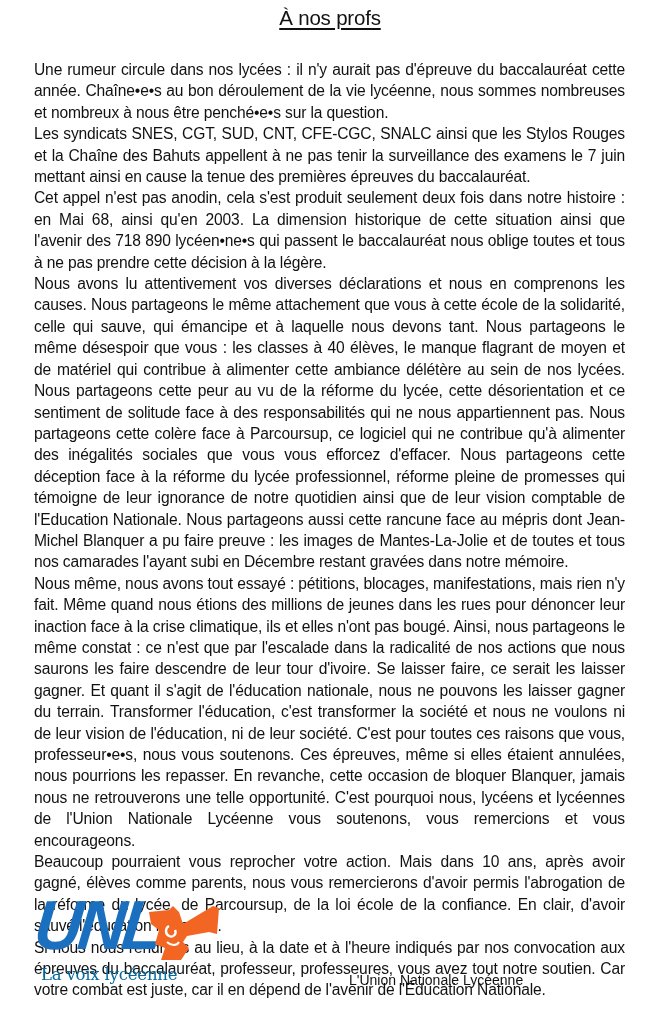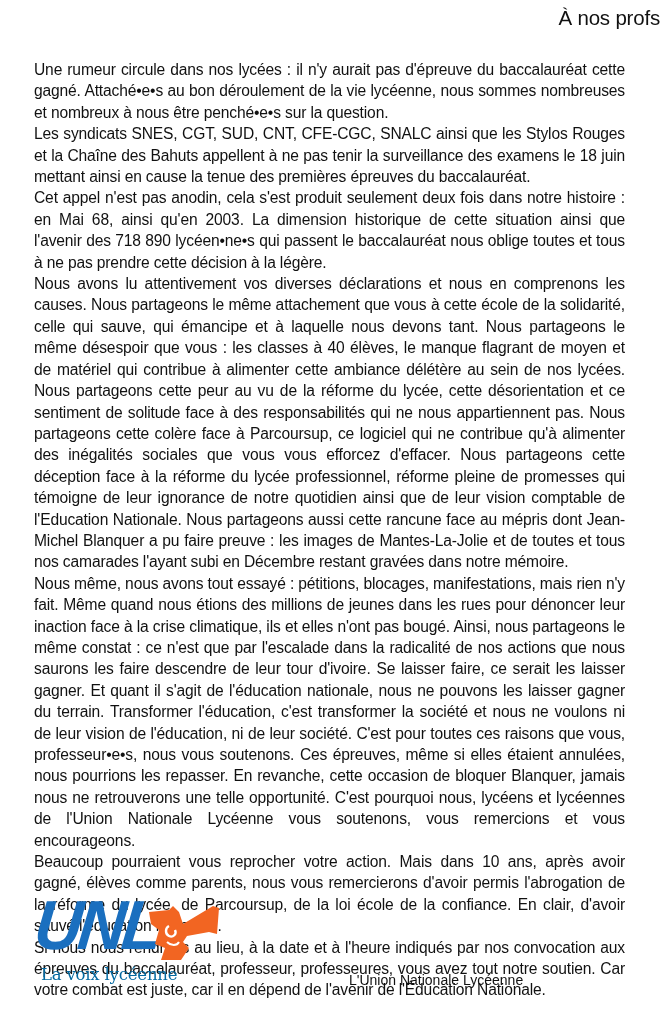--- a/index.html
+++ b/index.html
@@ -1,19 +1,19 @@
 <!DOCTYPE html>
 <html><head>
 <meta charset="utf-8">
 <style>
   html, body { margin: 0; padding: 0; background: #ffffff; }
   body { width: 660px; height: 1024px; position: relative; overflow: hidden; font-family: "Liberation Sans", sans-serif; color: #111111; }
   .title {
-    position: absolute; top: 6px; left: 0; width: 660px; text-align: right;
-    font-size: 20.5px; text-underline-offset: 3px; letter-spacing: -0.2px;
+    position: absolute; top: 6px; left: 0; width: 660px; text-align: center;
+    font-size: 20.5px; text-decoration: underline; text-underline-offset: 3px; letter-spacing: -0.2px;
   }
   .body-text {
     position: absolute; top: 59px; left: 34px; width: 591px;
     font-size: 15.6px; line-height: 21.4px; text-align: justify; letter-spacing: -0.15px;
   }
   .body-text p { margin: 0; }
   .logo { position: absolute; left: 35px; top: 898px; width: 190px; height: 95px; }
   .logo-unl {
     position: absolute; left: 0; top: -6px; font-family: "Liberation Sans", sans-serif;
     font-weight: bold; font-style: italic; font-size: 66px; color: #1a6fbf; letter-spacing: -4px;
@@ -25,22 +25,22 @@
     font-size: 16.5px; color: #0369a1; white-space: nowrap; letter-spacing: -0.2px;
   }
   .signature { position: absolute; left: 349px; top: 972px; font-size: 14px; color: #111; }
 </style>
 </head>
 <body>
 
 <div class="title">À nos profs</div>
 
 <div class="body-text">
-  <p>Une rumeur circule dans nos lycées : il n'y aurait pas d'épreuve du baccalauréat cette gagné. Attaché•e•s au bon déroulement de la vie lycéenne, nous sommes nombreuses et nombreux à nous être penché•e•s sur la question.</p>
-  <p>Les syndicats SNES, CGT, SUD, CNT, CFE-CGC, SNALC ainsi que les Stylos Rouges et la Chaîne des Bahuts appellent à ne pas tenir la surveillance des examens le 18 juin mettant ainsi en cause la tenue des premières épreuves du baccalauréat.</p>
+  <p>Une rumeur circule dans nos lycées : il n'y aurait pas d'épreuve du baccalauréat cette année. Chaîne•e•s au bon déroulement de la vie lycéenne, nous sommes nombreuses et nombreux à nous être penché•e•s sur la question.</p>
+  <p>Les syndicats SNES, CGT, SUD, CNT, CFE-CGC, SNALC ainsi que les Stylos Rouges et la Chaîne des Bahuts appellent à ne pas tenir la surveillance des examens le 7 juin mettant ainsi en cause la tenue des premières épreuves du baccalauréat.</p>
   <p>Cet appel n'est pas anodin, cela s'est produit seulement deux fois dans notre histoire : en Mai 68, ainsi qu'en 2003. La dimension historique de cette situation ainsi que l'avenir des 718 890 lycéen•ne•s qui passent le baccalauréat nous oblige toutes et tous à ne pas prendre cette décision à la légère.</p>
   <p>Nous avons lu attentivement vos diverses déclarations et nous en comprenons les causes. Nous partageons le même attachement que vous à cette école de la solidarité, celle qui sauve, qui émancipe et à laquelle nous devons tant. Nous partageons le même désespoir que vous : les classes à 40 élèves, le manque flagrant de moyen et de matériel qui contribue à alimenter cette ambiance délétère au sein de nos lycées. Nous partageons cette peur au vu de la réforme du lycée, cette désorientation et ce sentiment de solitude face à des responsabilités qui ne nous appartiennent pas. Nous partageons cette colère face à Parcoursup, ce logiciel qui ne contribue qu'à alimenter des inégalités sociales que vous vous efforcez d'effacer. Nous partageons cette déception face à la réforme du lycée professionnel, réforme pleine de promesses qui témoigne de leur ignorance de notre quotidien ainsi que de leur vision comptable de l'Education Nationale. Nous partageons aussi cette rancune face au mépris dont Jean-Michel Blanquer a pu faire preuve : les images de Mantes-La-Jolie et de toutes et tous nos camarades l'ayant subi en Décembre restant gravées dans notre mémoire.</p>
   <p>Nous même, nous avons tout essayé : pétitions, blocages, manifestations, mais rien n'y fait. Même quand nous étions des millions de jeunes dans les rues pour dénoncer leur inaction face à la crise climatique, ils et elles n'ont pas bougé. Ainsi, nous partageons le même constat : ce n'est que par l'escalade dans la radicalité de nos actions que nous saurons les faire descendre de leur tour d'ivoire. Se laisser faire, ce serait les laisser gagner. Et quant il s'agit de l'éducation nationale, nous ne pouvons les laisser gagner du terrain. Transformer l'éducation, c'est transformer la société et nous ne voulons ni de leur vision de l'éducation, ni de leur société. C'est pour toutes ces raisons que vous, professeur•e•s, nous vous soutenons. Ces épreuves, même si elles étaient annulées, nous pourrions les repasser. En revanche, cette occasion de bloquer Blanquer, jamais nous ne retrouverons une telle opportunité. C'est pourquoi nous, lycéens et lycéennes de l'Union Nationale Lycéenne vous soutenons, vous remercions et vous encourageons.</p>
   <p>Beaucoup pourraient vous reprocher votre action. Mais dans 10 ans, après avoir gagné, élèves comme parents, nous vous remercierons d'avoir permis l'abrogation de la réforme du lycée, de Parcoursup, de la loi école de la confiance. En clair, d'avoir sauvé l'éducation nationale.</p>
   <p>Si nous nous rendrons au lieu, à la date et à l'heure indiqués par nos convocation aux épreuves du baccalauréat, professeur, professeures, vous avez tout notre soutien. Car votre combat est juste, car il en dépend de l'avenir de l'Éducation Nationale.</p>
 </div>
 
 <div class="logo">
   <div class="logo-unl">UNL</div>
   <svg class="logo-mark" viewBox="0 0 80 60">

